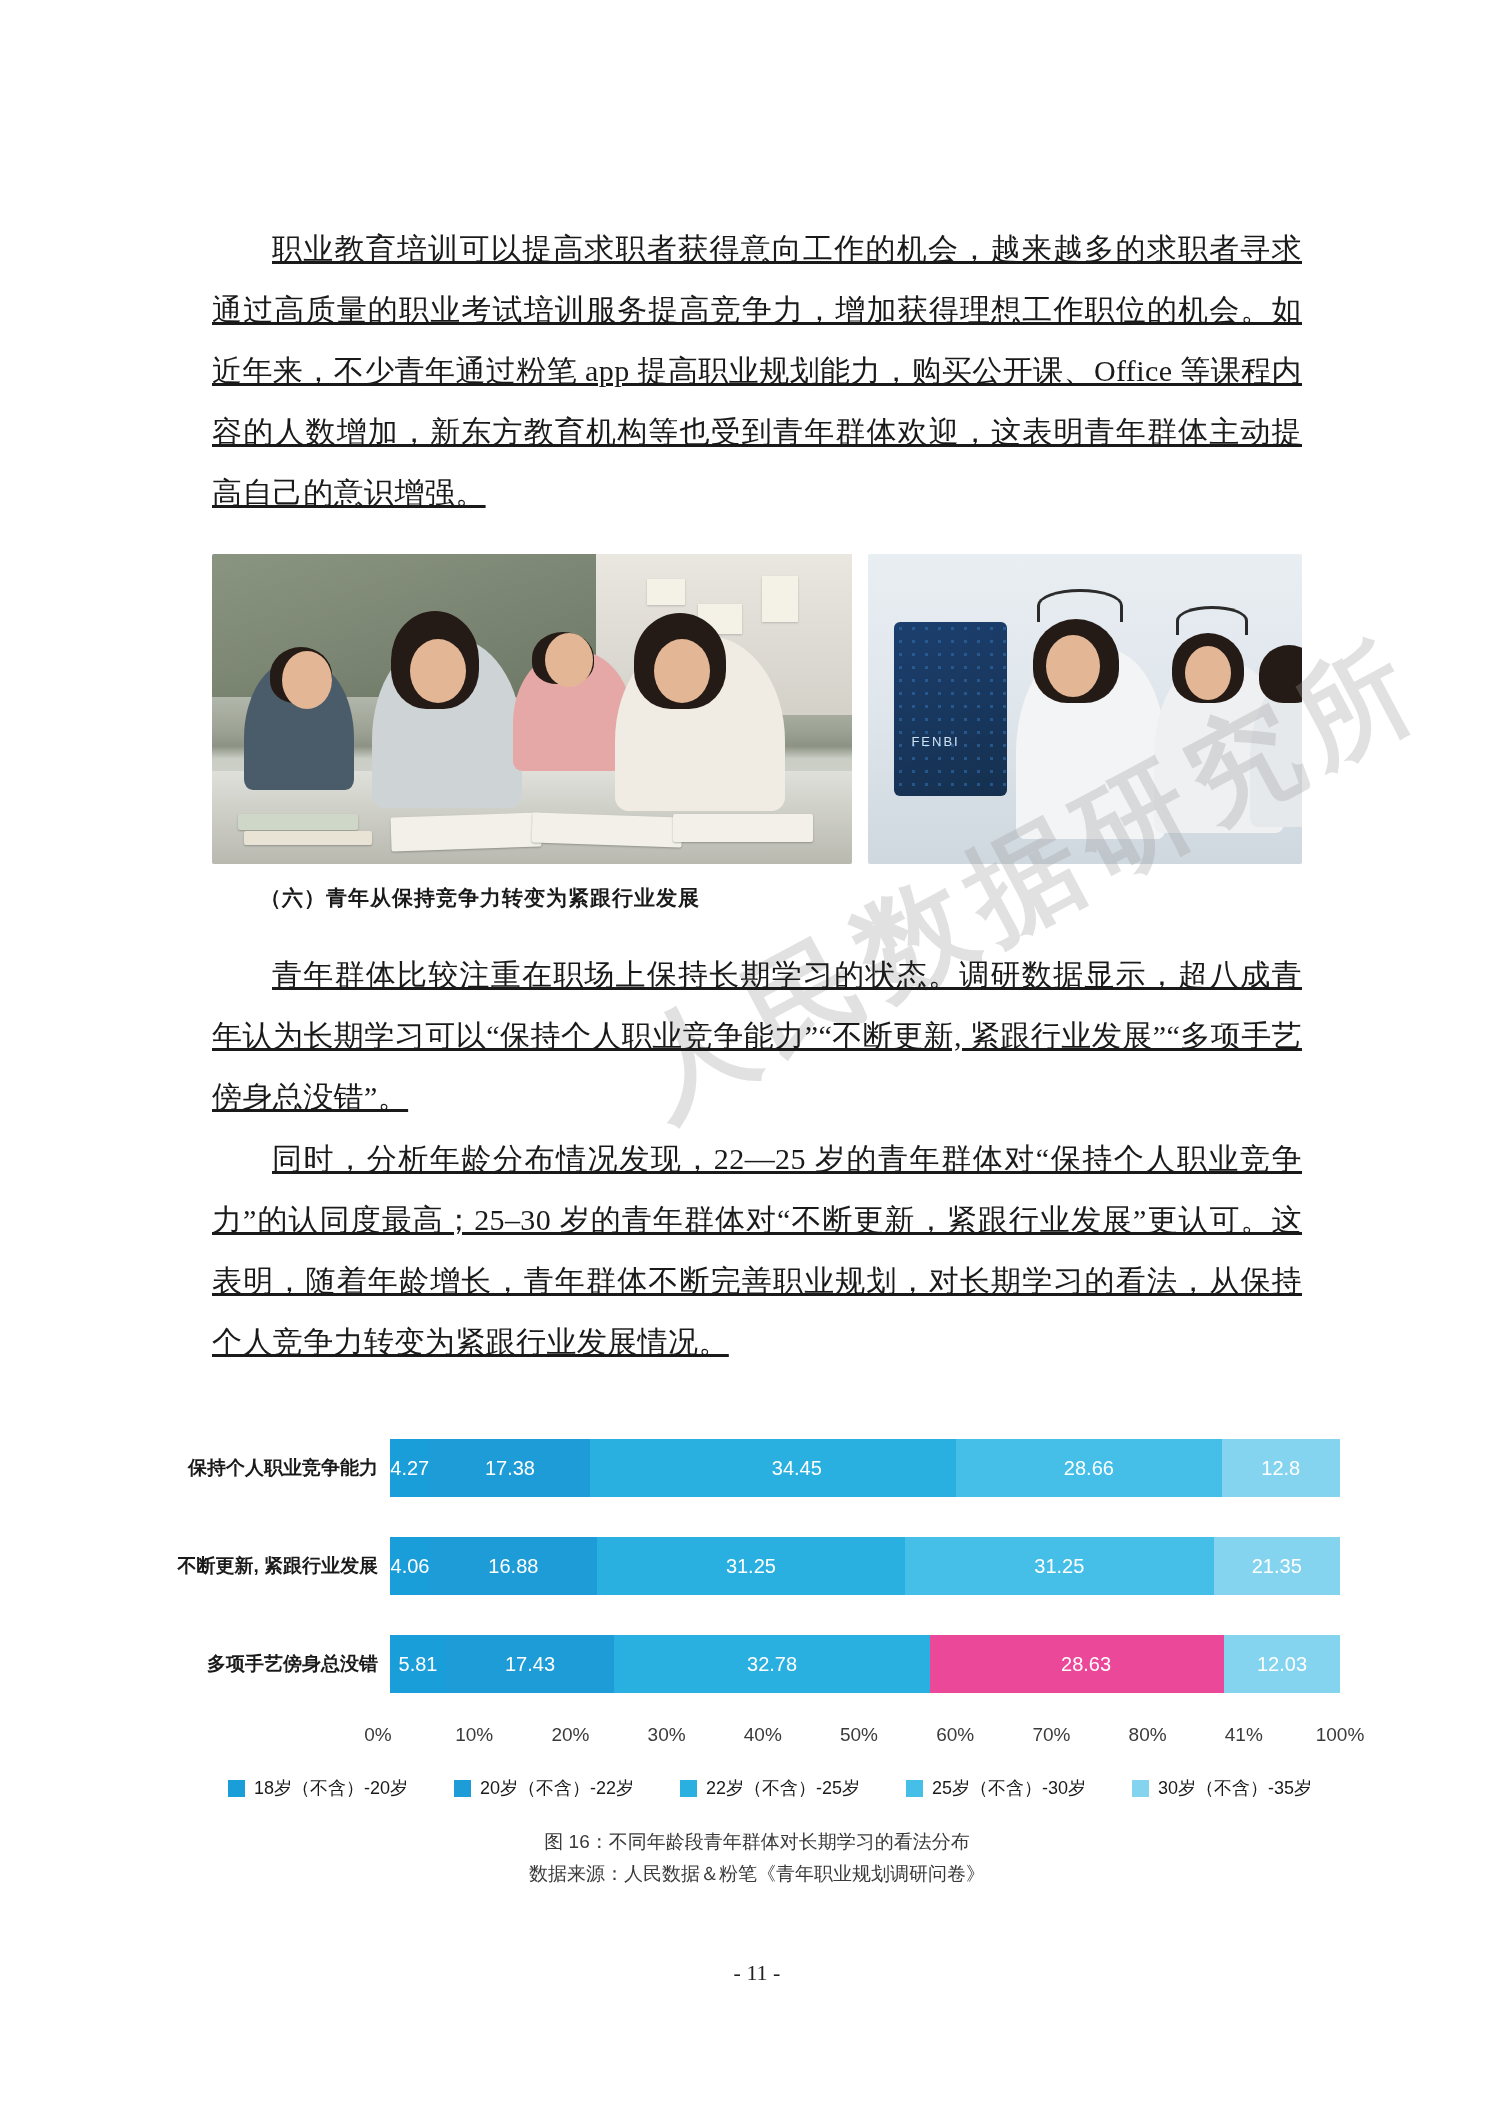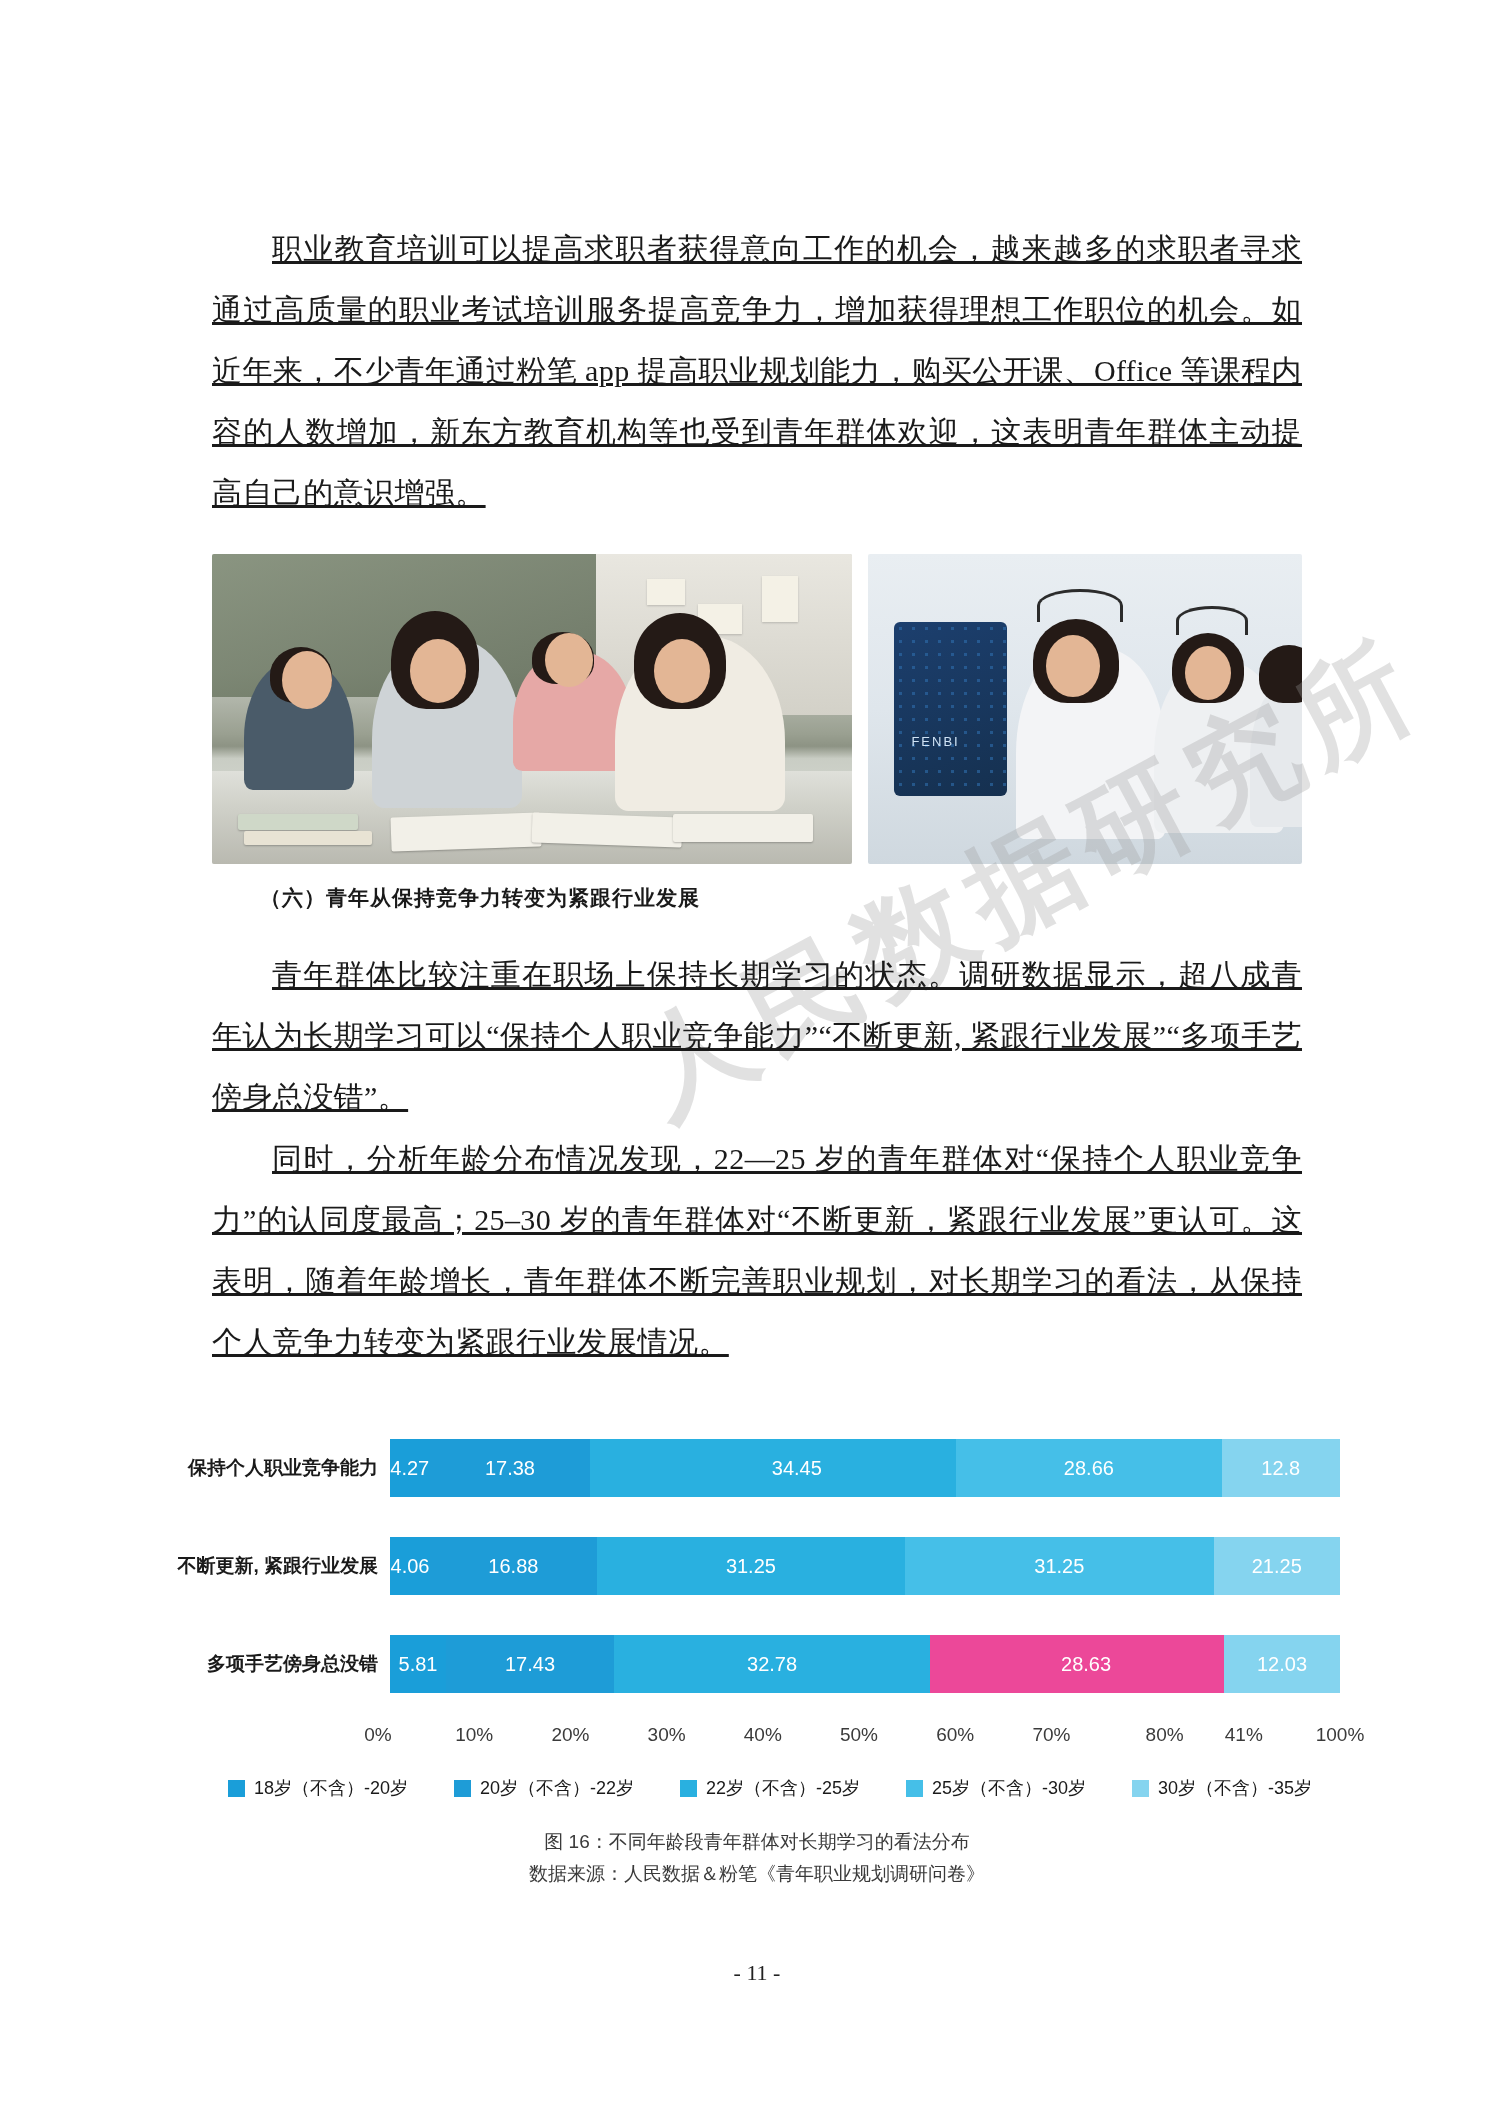--- a/index.html
+++ b/index.html
@@ -348,21 +348,21 @@
             <div class="seg" style="flex: 12.8 1 0%; background: rgb(133, 212, 239);">12.8</div>
           </div>
         </div>
         <div class="chart-row">
           <div class="row-label">不断更新, 紧跟行业发展</div>
           <div class="bar-track">
             <div class="seg" style="flex: 4.06 1 0%; background: rgb(26, 158, 217);">4.06</div>
             <div class="seg" style="flex: 16.88 1 0%; background: rgb(30, 156, 215);">16.88</div>
             <div class="seg" style="flex: 31.25 1 0%; background: rgb(41, 176, 224);">31.25</div>
             <div class="seg" style="flex: 31.25 1 0%; background: rgb(69, 191, 232);">31.25</div>
-            <div class="seg" style="flex: 12.81 1 0%; background: rgb(133, 212, 239);">21.25</div>
+            <div class="seg" style="flex: 12.81 1 0%; background: rgb(133, 212, 239);">21.35</div>
           </div>
         </div>
         <div class="chart-row">
           <div class="row-label">多项手艺傍身总没错</div>
           <div class="bar-track">
             <div class="seg" style="flex: 5.81 1 0%; background: rgb(26, 158, 217);">5.81</div>
             <div class="seg" style="flex: 17.43 1 0%; background: rgb(30, 156, 215);">17.43</div>
             <div class="seg" style="flex: 32.78 1 0%; background: rgb(41, 176, 224);">32.78</div>
             <div class="seg" style="flex: 28.63 1 0%; background: #ec4899; padding-left: 18px;">28.63</div>
             <div class="seg" style="flex: 12.03 1 0%; background: rgb(133, 212, 239);">12.03</div>
@@ -372,21 +372,21 @@
     <div class="axis">
       <div class="axis-inner" id="axis-inner">
           <div class="tick" style="left: 0%;">0%</div>
           <div class="tick" style="left: 10%;">10%</div>
           <div class="tick" style="left: 20%;">20%</div>
           <div class="tick" style="left: 30%;">30%</div>
           <div class="tick" style="left: 40%;">40%</div>
           <div class="tick" style="left: 50%;">50%</div>
           <div class="tick" style="left: 60%;">60%</div>
           <div class="tick" style="left: 70%;">70%</div>
-          <div class="tick" style="left: 80%; margin-left: 17px;">80%</div>
+          <div class="tick" style="left: 80%;">80%</div>
           <div class="tick" style="left: 90%;">41%</div>
           <div class="tick" style="left: 100%;">100%</div>
         </div>
     </div>
     <div class="legend" id="chart-legend">
         <div class="legend-item">
           <span class="swatch" style="background: rgb(26, 158, 217);"></span>
           <span>18岁（不含）-20岁</span>
         </div>
         <div class="legend-item">

